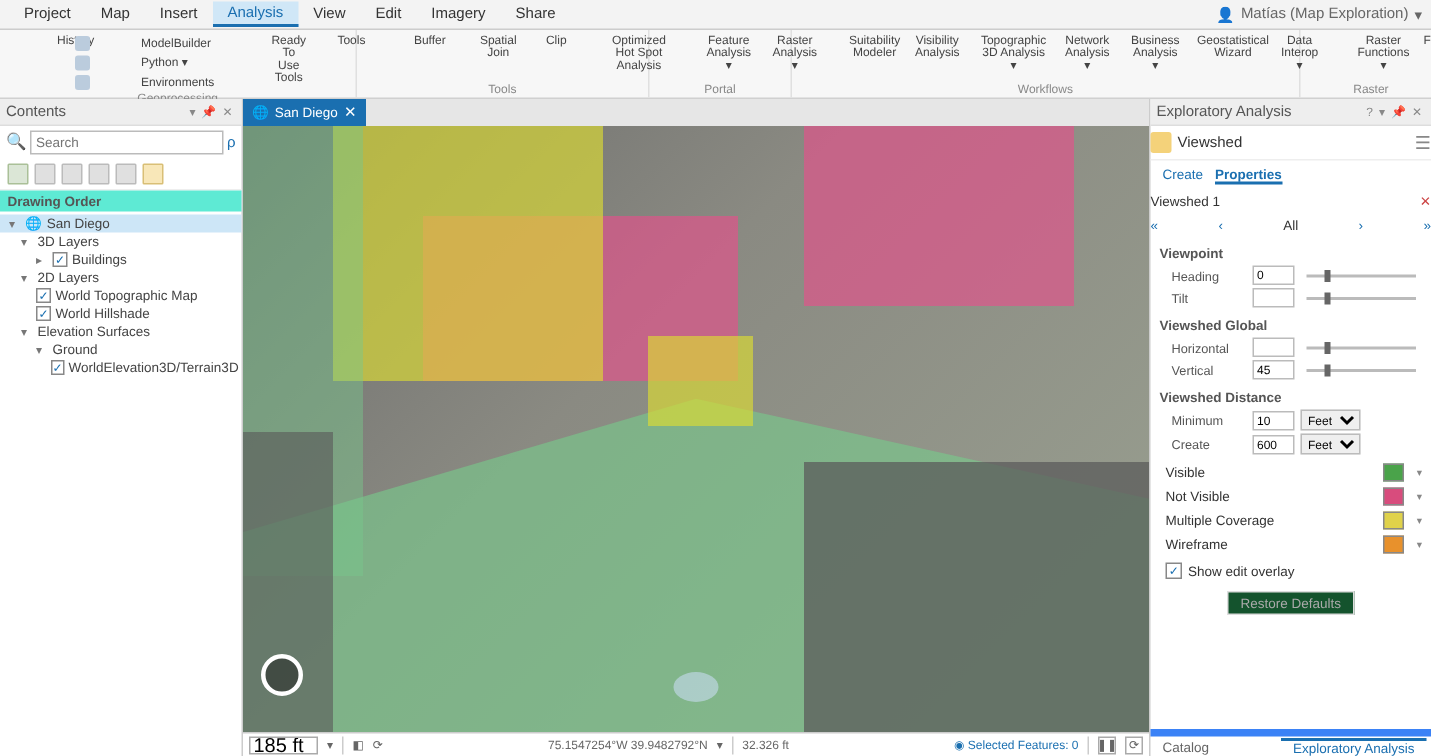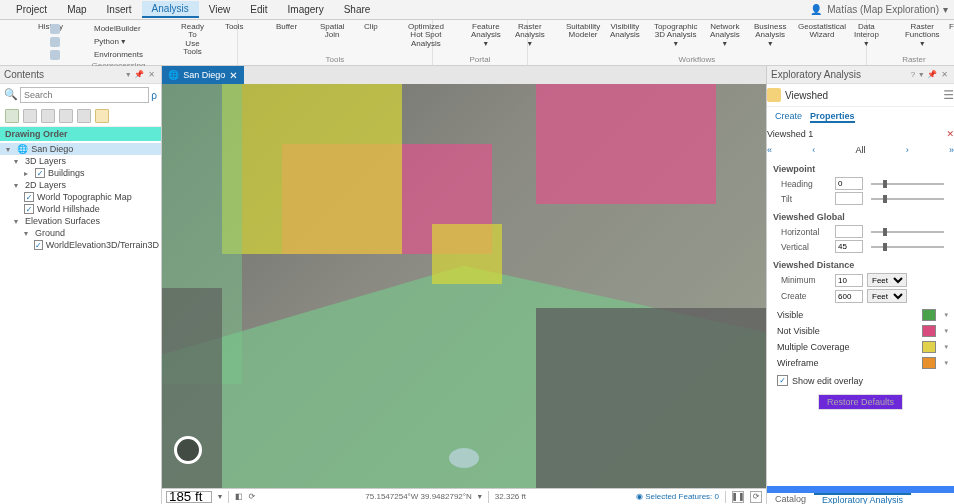--- a/index.html
+++ b/index.html
@@ -86,22 +86,22 @@
 .ea-row .lbl { width: 50px; }
 .ea-row input[type=text] { width: 28px; height: 13px; font-size: 8px; border: 1px solid #bbb; padding: 0 2px; }
 .ea-row .slider { flex: 1; height: 2px; background: #bbb; position: relative; margin: 0 4px; }
 .ea-row .slider::after { content: ""; position: absolute; left: 12px; top: -3px; width: 4px; height: 8px; background: #666; }
 .ea-row select { height: 14px; font-size: 8px; width: 40px; border: 1px solid #bbb; }
 .prop-row { display: flex; align-items: center; padding: 2px 6px 2px 10px; font-size: 9px; gap: 6px; }
 .prop-row .sw { width: 14px; height: 12px; border: 1px solid #888; margin-left: auto; }
 .prop-row .caret { font-size: 7px; color: #888; margin-left: 2px; }
 .chk-row { display: flex; align-items: center; gap: 4px; padding: 4px 10px; font-size: 9px; }
 .chk-row .chk { width: 11px; height: 11px; border: 1px solid #888; display: flex; align-items: center; justify-content: center; font-size: 8px; color: #1a6fb0; }
-.restore { margin: 4px auto; padding: 2px 8px; font-size: 9px; color: #aaa; border: 1px solid #ddd; background: #6d28d9; display: block; }
-.catalog-bar { margin-top: auto; height: 18px; border-top: 7px solid #3b82f6; display: flex; align-items: center; font-size: 9px; }
+.restore { margin: 4px auto; padding: 2px 8px; font-size: 9px; color: #aaa; border: 1px solid #ddd; background: #14532d; display: block; }
+.catalog-bar { margin-top: auto; height: 18px; border-top: 5px solid #3b82f6; display: flex; align-items: center; font-size: 9px; gap: 40px; }
 .catalog-bar .ct { padding: 0 8px; color: #666; cursor: pointer; }
 .catalog-bar .ct.active { color: #1a6fb0; border-top: 2px solid #1a6fb0; }
 
 .hamburger { font-size: 12px; color: #888; cursor: pointer; }
 </style>
 </head>
 <body>
 
 <div class="menubar">
   <div class="tab">Project</div>

